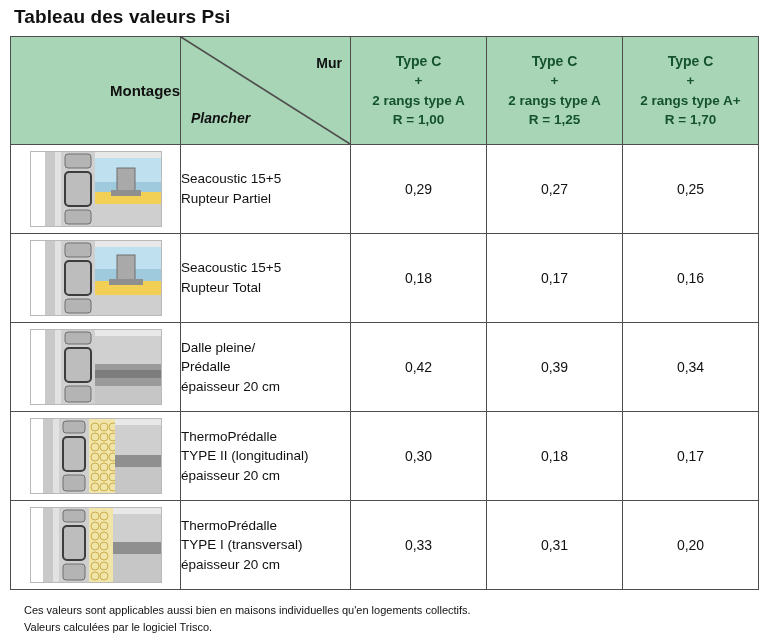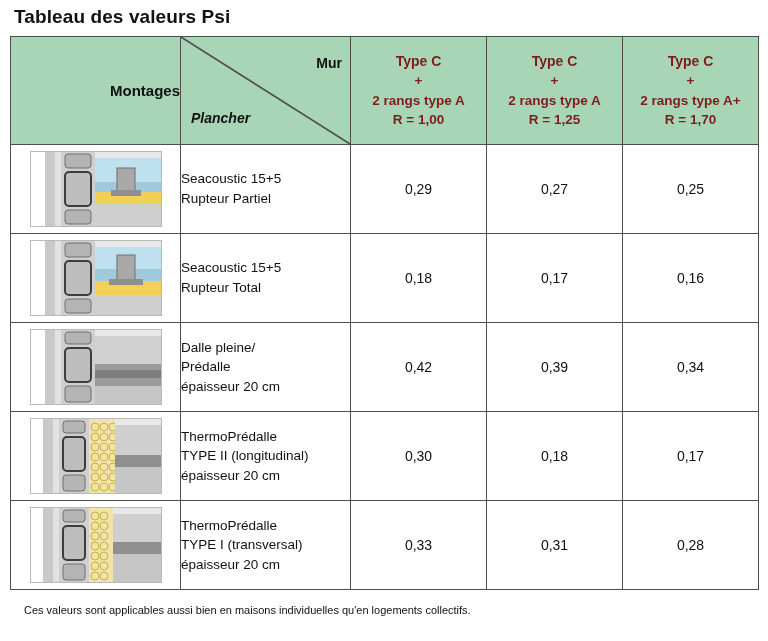--- a/index.html
+++ b/index.html
@@ -71,21 +71,21 @@
     left: 10px;
     bottom: 18px;
     font-size: 14px;
     color: #111;
     font-style: italic;
   }
   .hdr-type {
     text-align: center;
     font-size: 13.5px;
     line-height: 1.45;
-    color: #7f1d1d;
+    color: #14532d;
     padding: 4px 2px;
   }
   .hdr-type .l1 { font-size: 14px; }
   
   .row-img {
     width: 170px;
     background: #ffffff;
     padding: 0;
     text-align: center;
   }
@@ -338,23 +338,24 @@
               <rect x="82" y="46" width="48" height="28" fill="#c6c6c6"></rect>
               <rect x="82" y="0" width="48" height="6" fill="#e8e8e8"></rect>
             </svg>
           </div>
         </td>
         <td class="desc" style="white-space:pre-line">ThermoPrédalle
 TYPE I (transversal)
 épaisseur 20 cm</td>
         <td class="val">0,33</td>
         <td class="val">0,31</td>
-        <td class="val">0,28</td>
+        <td class="val">0,20</td>
       </tr>
 
     </tbody>
   </table>
 
   <div class="footnote">
     <div>Ces valeurs sont applicables aussi bien en maisons individuelles qu'en logements collectifs.</div>
+    <div>Valeurs calculées par le logiciel Trisco.</div>
   </div>
 
 </div>
 
 </body></html>

